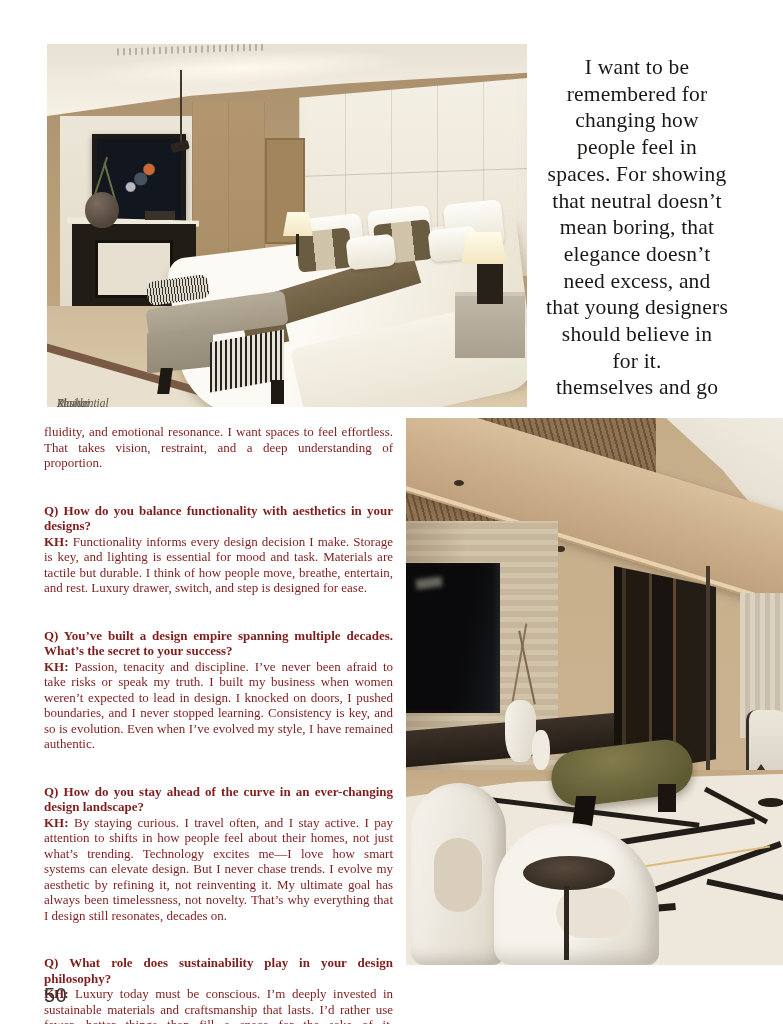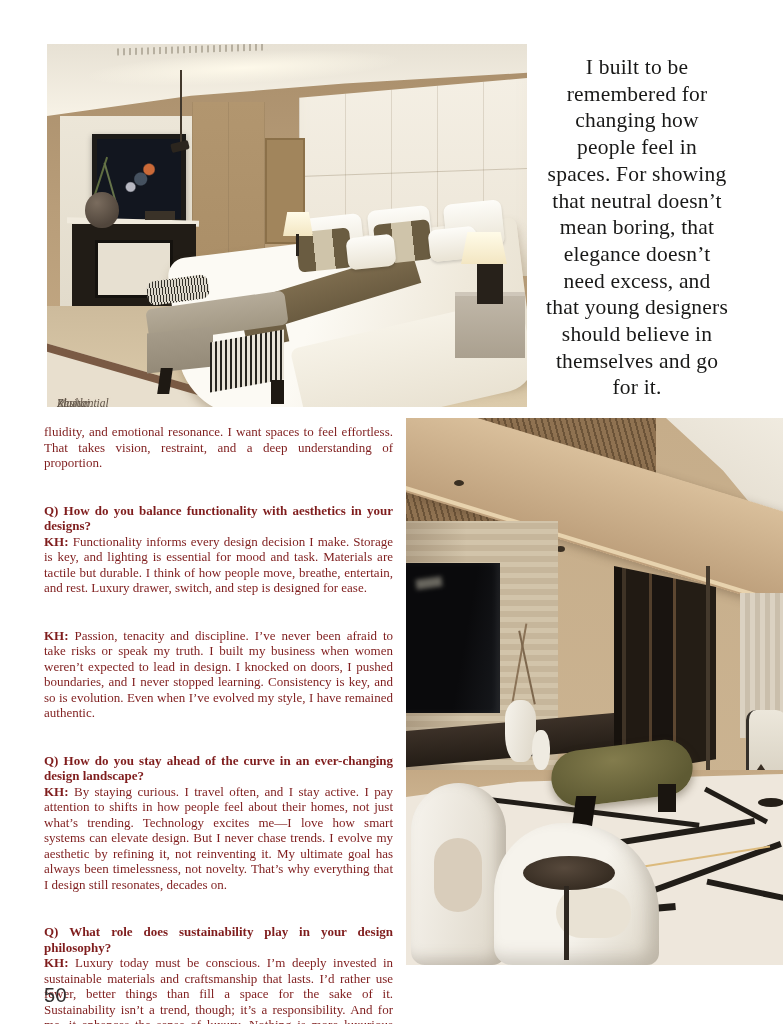--- a/index.html
+++ b/index.html
@@ -192,44 +192,45 @@
     <div class="bp-leg1"></div>
     <div class="bp-leg2"></div>
     <div class="bp-caption">
       <div>Master Bedroom,</div>
       <div>Residential Project,</div>
       <div>Zhuhai, China</div>
     </div>
   </div>
 
   <div class="pull-quote">
-    <div>I built to be</div>
+    <div>I want to be</div>
     <div>remembered for</div>
     <div>changing how</div>
     <div>people feel in</div>
     <div>spaces. For showing</div>
     <div>that neutral doesn’t</div>
     <div>mean boring, that</div>
     <div>elegance doesn’t</div>
     <div>need excess, and</div>
     <div>that young designers</div>
     <div>should believe in</div>
+    <div>for it.</div>
     <div>themselves and go</div>
-    <div>for it.</div>
   </div>
 
   <div class="article">
     <p>fluidity, and emotional resonance. I want spaces to feel effortless. That takes vision, restraint, and a deep understanding of proportion.</p>
 
     <div class="qa">
       <p class="q">Q) How do you balance functionality with aesthetics in your designs?</p>
       <p class="a"><strong>KH:</strong> <span>Functionality informs every design decision I make. Storage is key, and lighting is essential for mood and task. Materials are tactile but durable. I think of how people move, breathe, entertain, and rest. Luxury drawer, switch, and step is designed for ease.</span></p>
     </div>
 
     <div class="qa">
+      <p class="q">Q) You’ve built a design empire spanning multiple decades. What’s the secret to your success?</p>
       <p class="a"><strong>KH:</strong> <span>Passion, tenacity and discipline. I’ve never been afraid to take risks or speak my truth. I built my business when women weren’t expected to lead in design. I knocked on doors, I pushed boundaries, and I never stopped learning. Consistency is key, and so is evolution. Even when I’ve evolved my style, I have remained authentic.</span></p>
     </div>
 
     <div class="qa">
       <p class="q">Q) How do you stay ahead of the curve in an ever-changing design landscape?</p>
       <p class="a"><strong>KH:</strong> <span>By staying curious. I travel often, and I stay active. I pay attention to shifts in how people feel about their homes, not just what’s trending. Technology excites me—I love how smart systems can elevate design. But I never chase trends. I evolve my aesthetic by refining it, not reinventing it. My ultimate goal has always been timelessness, not novelty. That’s why everything that I design still resonates, decades on.</span></p>
     </div>
 
     <div class="qa">
       <p class="q">Q) What role does sustainability play in your design philosophy?</p>

